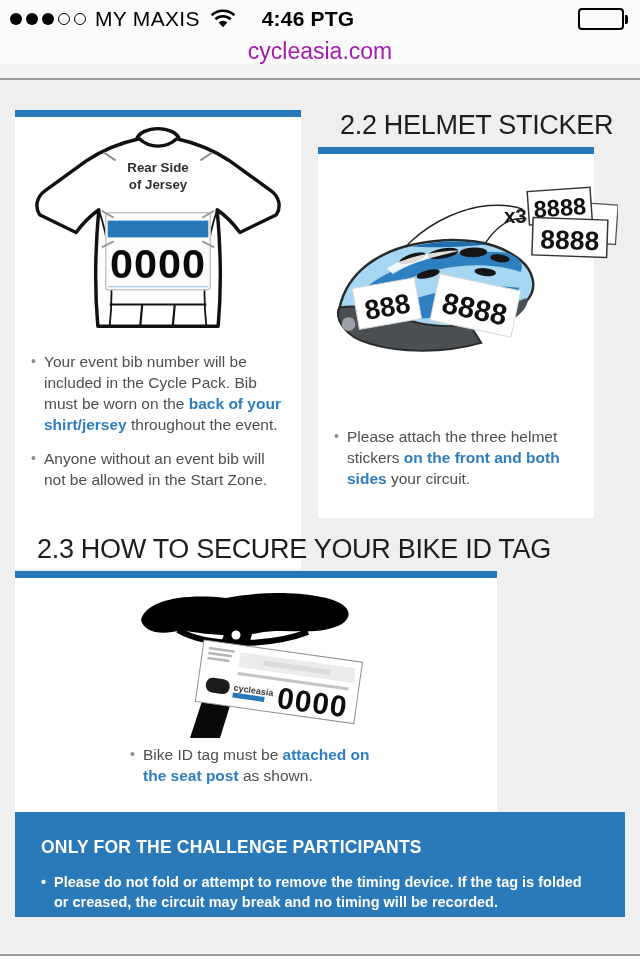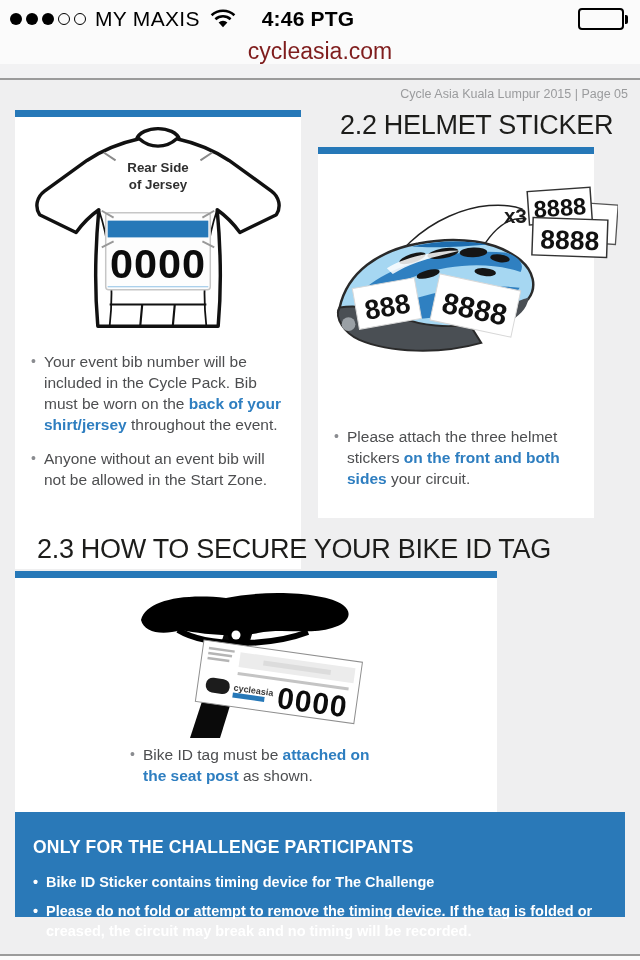--- a/index.html
+++ b/index.html
@@ -20,21 +20,21 @@
   .carrier { margin-left:9px; letter-spacing:0.3px; }
   .wifi { margin-left:10px; display:flex; align-items:center; }
   .time { margin-left:26px; font-weight:bold; letter-spacing:0.2px; }
   .battery { margin-left:auto; display:flex; align-items:center; margin-right:2px; }
   .battery-body {
     width:46px; height:22px; border:2px solid #000; border-radius:4px; padding:2px;
   }
   .battery-fill { width:100%; height:100%; background:#000; border-radius:1px; }
   .battery-nub { width:3px; height:9px; background:#000; border-radius:0 2px 2px 0; margin-left:1px; }
   
-  .url-bar { height:26px; text-align:center; font-size:23px; color:#7f1d1d; }
+  .url-bar { height:26px; text-align:center; font-size:23px; color:#a21caf; }
   .chrome-strip { height:16px; background:#f2f2f3; border-bottom:2px solid #9b9b9b; }
   
   .content { position:relative; height:876px; background:#efeff0; border-bottom:2px solid #9b9b9b; }
   .meta { position:absolute; top:7px; right:12px; font-size:12.5px; color:#9a9b9d; }
   .section { position:absolute; }
   .sec-left  { left:15px;  top:30px; width:286px; }
   .sec-right { left:318px; top:30px; width:276px; }
   .sec-wide  { left:15px;  top:454px; width:482px; }
   h2.sec-title {
     font-size:27px; font-weight:500; color:#1d1d1b; letter-spacing:-0.3px;
@@ -52,21 +52,21 @@
     font-size:15.5px; line-height:21px; color:#4d4e50;
   }
   ul.bullets li::before { content:"•"; position:absolute; left:0; top:0; color:#8a8c90; font-size:14px; }
   .blue-em { color:#2e7ec0; font-weight:bold; }
   .sec-right ul.bullets { margin-top:32px; }
   .sec-wide .tag-note { width:252px; margin:6px auto 8px; }
   .sec-wide .tag-note li { margin-bottom:0; }
   
   .notice {
     position:absolute; left:15px; top:732px; width:610px; height:105px;
-    background:#2a79b8; color:#fff; padding:25px 26px 0 18px;
+    background:#2a79b8; color:#fff; padding:25px 26px 0 26px;
   }
   .notice-title { font-size:17.5px; font-weight:bold; letter-spacing:0.2px; margin-bottom:14px; }
   .notice ul { list-style:none; }
   .notice li {
     position:relative; padding-left:13px; margin-bottom:9px;
     font-size:14.5px; font-weight:bold; line-height:20px;
   }
   .notice li::before { content:"•"; position:absolute; left:0; top:0; }
 </style>
 </head>
@@ -95,21 +95,20 @@
       <span class="battery-body"><span class="battery-fill"></span></span>
       <span class="battery-nub"></span>
     </span>
   </div>
 
   <div class="url-bar">cycleasia.com</div>
   <div class="chrome-strip"></div>
 
   <div class="content">
 
-    <div class="meta">Cycle Asia Kuala Lumpur 2015 | Page 05</div>
 
     <div class="section sec-left">
       <div class="sec-bar"></div>
       <div class="card">
         <svg width="270" height="222" viewBox="0 0 270 225">
 
           <path d="M113,21 C 118,6 152,6 157,21" fill="#fff" stroke="#111" stroke-width="3.5"></path>
 
           <path d="M116,20 C 98,24 78,32 63,42 L 20,73 C 12,79 10,89 15,97 L 52,115
                    C 60,104 68,97 75,92 C 72,125 70,165 74,210 L 196,210
@@ -235,19 +234,18 @@
         </svg>
         <ul class="bullets tag-note">
           <li><span>Bike ID tag must be </span><span class="blue-em">attached on the seat post</span><span> as shown.</span></li>
         </ul>
       </div>
     </div>
 
     <div class="notice">
       <div class="notice-title">ONLY FOR THE CHALLENGE PARTICIPANTS</div>
       <ul>
-        <li>Bike ID Sticker contains timing device for The Challenge</li>
         <li>Please do not fold or attempt to remove the timing device. If the tag is folded or creased, the circuit may break and no timing will be recorded.</li>
       </ul>
     </div>
 
   </div>
 </div>
 
 </body></html>

